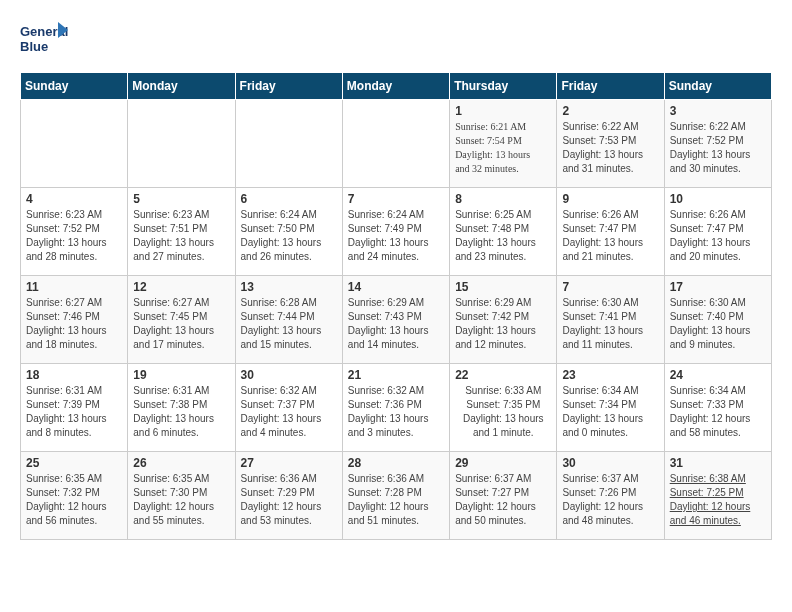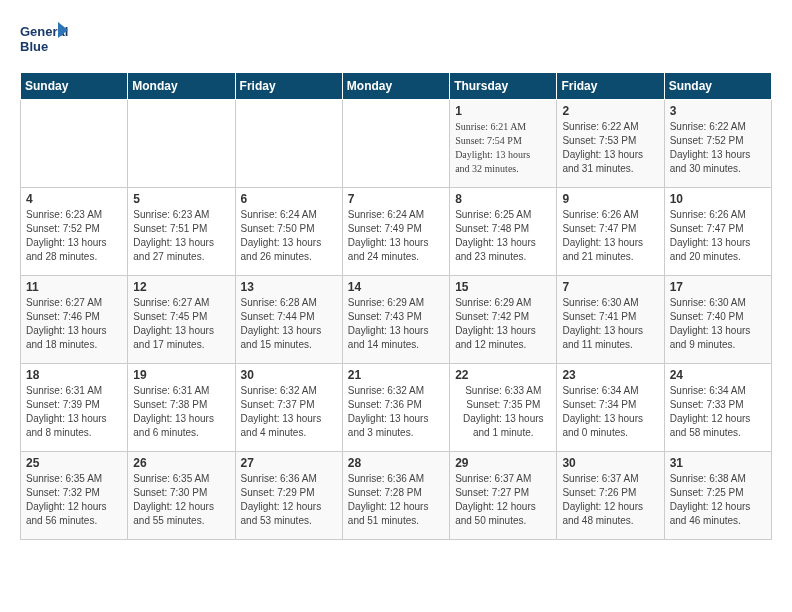--- a/index.html
+++ b/index.html
@@ -323,20 +323,20 @@
         </td>
         <td>
           <span class="day-number">30</span>
           <div class="day-info" style="white-space: pre-line;">Sunrise: 6:37 AM
 Sunset: 7:26 PM
 Daylight: 12 hours
 and 48 minutes.</div>
         </td>
         <td>
           <span class="day-number">31</span>
-          <div class="day-info" style="white-space: pre-line;">Sunrise: 6:38 AM
+          <div class="day-info" style="white-space: pre-line; text-decoration: underline;">Sunrise: 6:38 AM
 Sunset: 7:25 PM
 Daylight: 12 hours
 and 46 minutes.</div>
         </td>
       </tr>
     </tbody>
 </table>
 
 </body></html>

